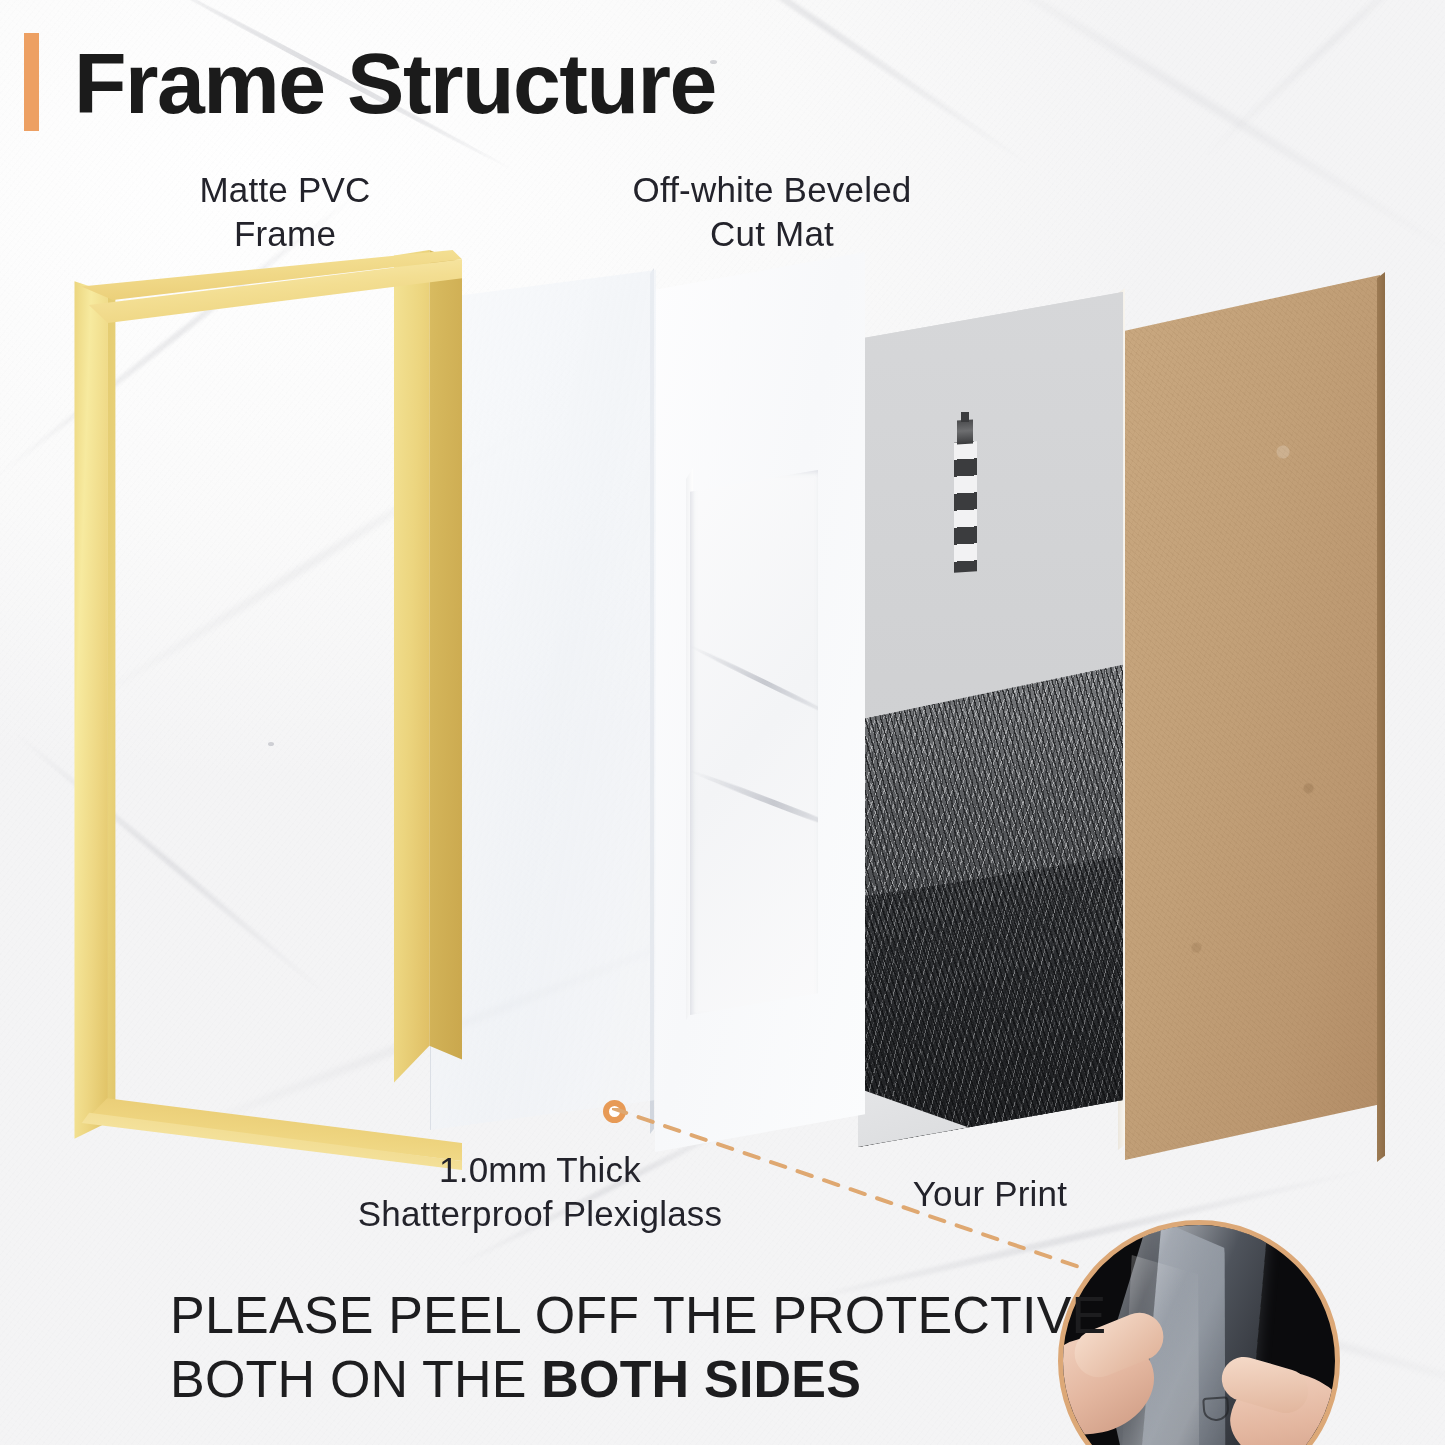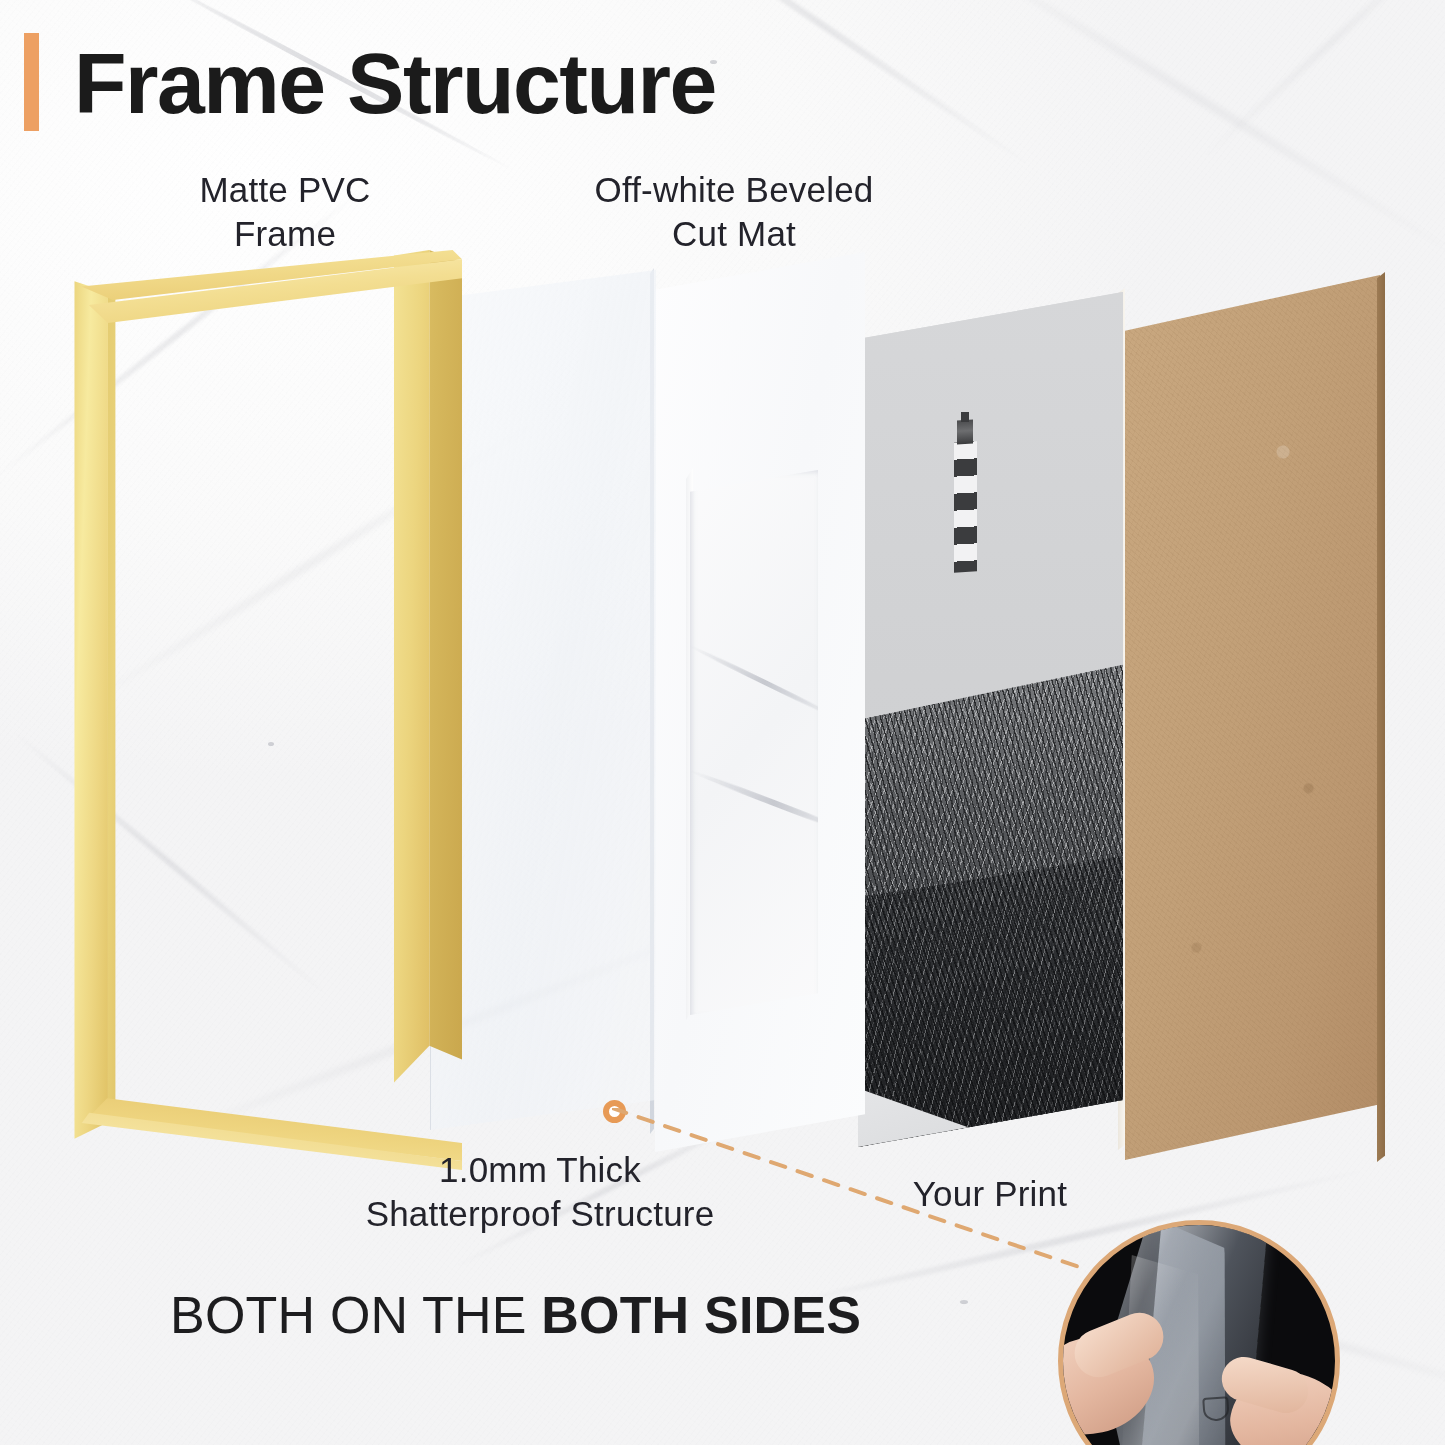--- a/index.html
+++ b/index.html
@@ -71,21 +71,21 @@
     position: absolute;
     color: #23232b;
     font-size: 35px;
     line-height: 1.25;
     text-align: center;
     font-weight: 400;
     letter-spacing: .2px;
     white-space: pre-line;
   }
   .callout.lbl-frame  { left: 105px; top: 168px; width: 360px; }
-  .callout.lbl-mat    { left: 514px; top: 168px; width: 440px; }
+  .callout.lbl-mat    { left: 552px; top: 168px; width: 440px; }
   .callout.lbl-mdf    { left: 1075px; top: 168px; width: 370px; }
   .callout.lbl-glass  { left: 235px; top: 1148px; width: 610px; }
   .callout.lbl-print  { left: 855px; top: 1172px; width: 270px; }
 
   
   .layer { position: absolute; }
 
   
   .plexi {
     left: 430px; top: 270px;
@@ -429,36 +429,37 @@
     <div class="bar f-top-face"></div>
     <div class="bar f-bot"></div>
     <div class="bar f-bot-face"></div>
   </div>
 
   <div class="callout lbl-frame">Matte PVC
 Frame</div>
   <div class="callout lbl-mat">Off-white Beveled
 Cut Mat</div>
   <div class="callout lbl-glass">1.0mm Thick
-Shatterproof Structure</div>
+Shatterproof Plexiglass</div>
   <div class="callout lbl-print">Your Print</div>
 
   <div class="marker-dot"></div>
   <svg class="connector" viewBox="0 0 520 170" preserveAspectRatio="none">
     <line x1="0" y1="0" x2="470" y2="160" stroke="#dfa871" stroke-width="4" stroke-dasharray="15 13" stroke-linecap="round"></line>
   </svg>
 
   <div class="inset-circle">
     <div class="plate"></div>
     <div class="film"></div>
     <div class="film-sheen"></div>
     <div class="hand hand-l"></div>
     <div class="hand hand-l2"></div>
     <div class="hand hand-r"></div>
     <div class="hand hand-r2"></div>
     <div class="film-logo"></div>
   </div>
 
   <div class="warn">
+    <span class="warn-line">PLEASE PEEL OFF THE PROTECTIVE</span>
     <span class="warn-line"><span>BOTH ON THE </span><span class="hl-wrap"><span class="hl-bar"></span><span>BOTH SIDES</span></span></span>
   </div>
 
 </div>
 
 </body></html>

